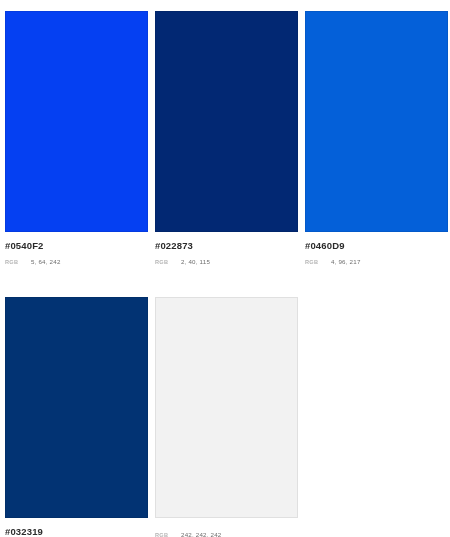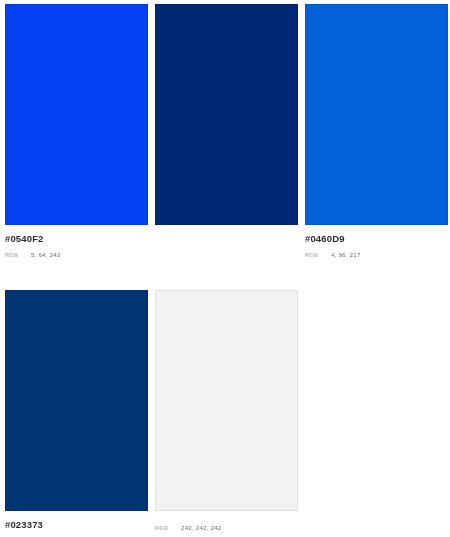--- a/index.html
+++ b/index.html
@@ -13,21 +13,21 @@
     height: 537px;
     font-family: "Liberation Sans", sans-serif;
     -webkit-font-smoothing: antialiased;
     overflow: hidden;
   }
 
   .palette {
     position: relative;
     width: 450px;
     height: 537px;
-    padding: 4px 0 0 5px;
+    padding: 11px 0 0 5px;
     box-sizing: border-box;
   }
 
   .row {
     display: flex;
     flex-direction: row;
     align-items: flex-start;
   }
 
   .row-1 { margin-bottom: 0; }
@@ -101,41 +101,48 @@
         <div class="hex">#0540F2</div>
         <div class="rgb-line">
           <span class="rgb-label">RGB</span>
           <span class="rgb-value">5, 64, 242</span>
         </div>
       </div>
     </div>
 
     <div class="cell">
       <div class="swatch" style="background-color: rgb(2, 40, 115);"></div>
+      <div class="meta">
+        <div class="hex">#022873</div>
+        <div class="rgb-line">
+          <span class="rgb-label">RGB</span>
+          <span class="rgb-value">2, 40, 115</span>
+        </div>
+      </div>
     </div>
 
     <div class="cell">
       <div class="swatch" style="background-color: rgb(4, 96, 217);"></div>
       <div class="meta">
         <div class="hex">#0460D9</div>
         <div class="rgb-line">
           <span class="rgb-label">RGB</span>
           <span class="rgb-value">4, 96, 217</span>
         </div>
       </div>
     </div>
 
   </div>
 
   <div class="row row-2">
 
     <div class="cell">
       <div class="swatch" style="background-color: rgb(2, 51, 115);"></div>
       <div class="meta">
-        <div class="hex">#023373</div>
+        <div class="hex">#032319</div>
         <div class="rgb-line">
           <span class="rgb-label">RGB</span>
           <span class="rgb-value">2, 51, 115</span>
         </div>
       </div>
     </div>
 
     <div class="cell">
       <div class="swatch" style="background-color: rgb(242, 242, 242);"></div>
       <div class="meta">

